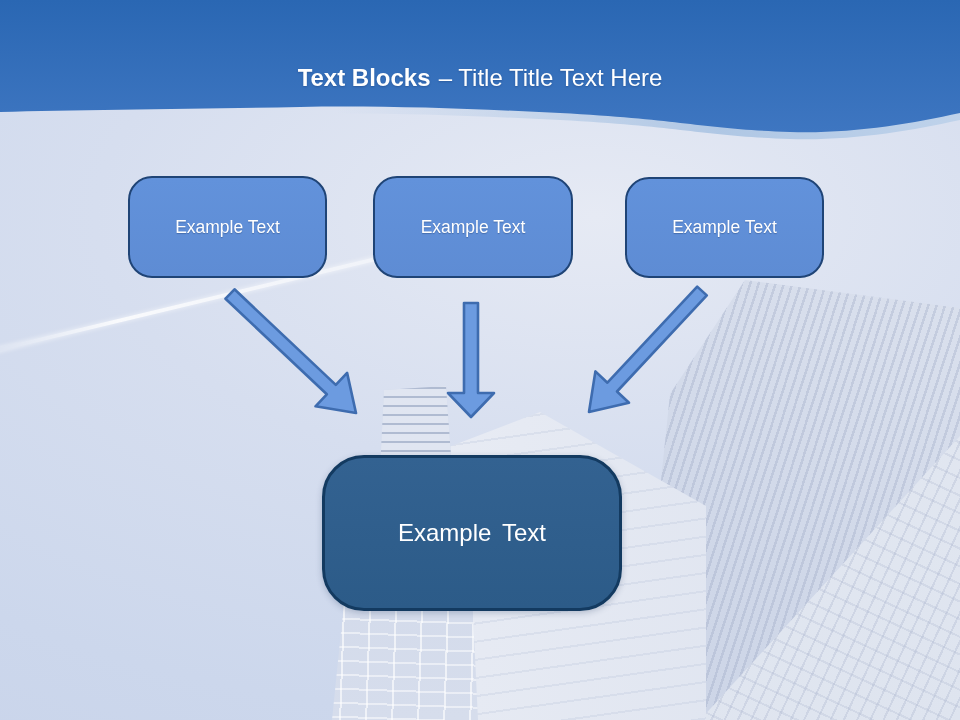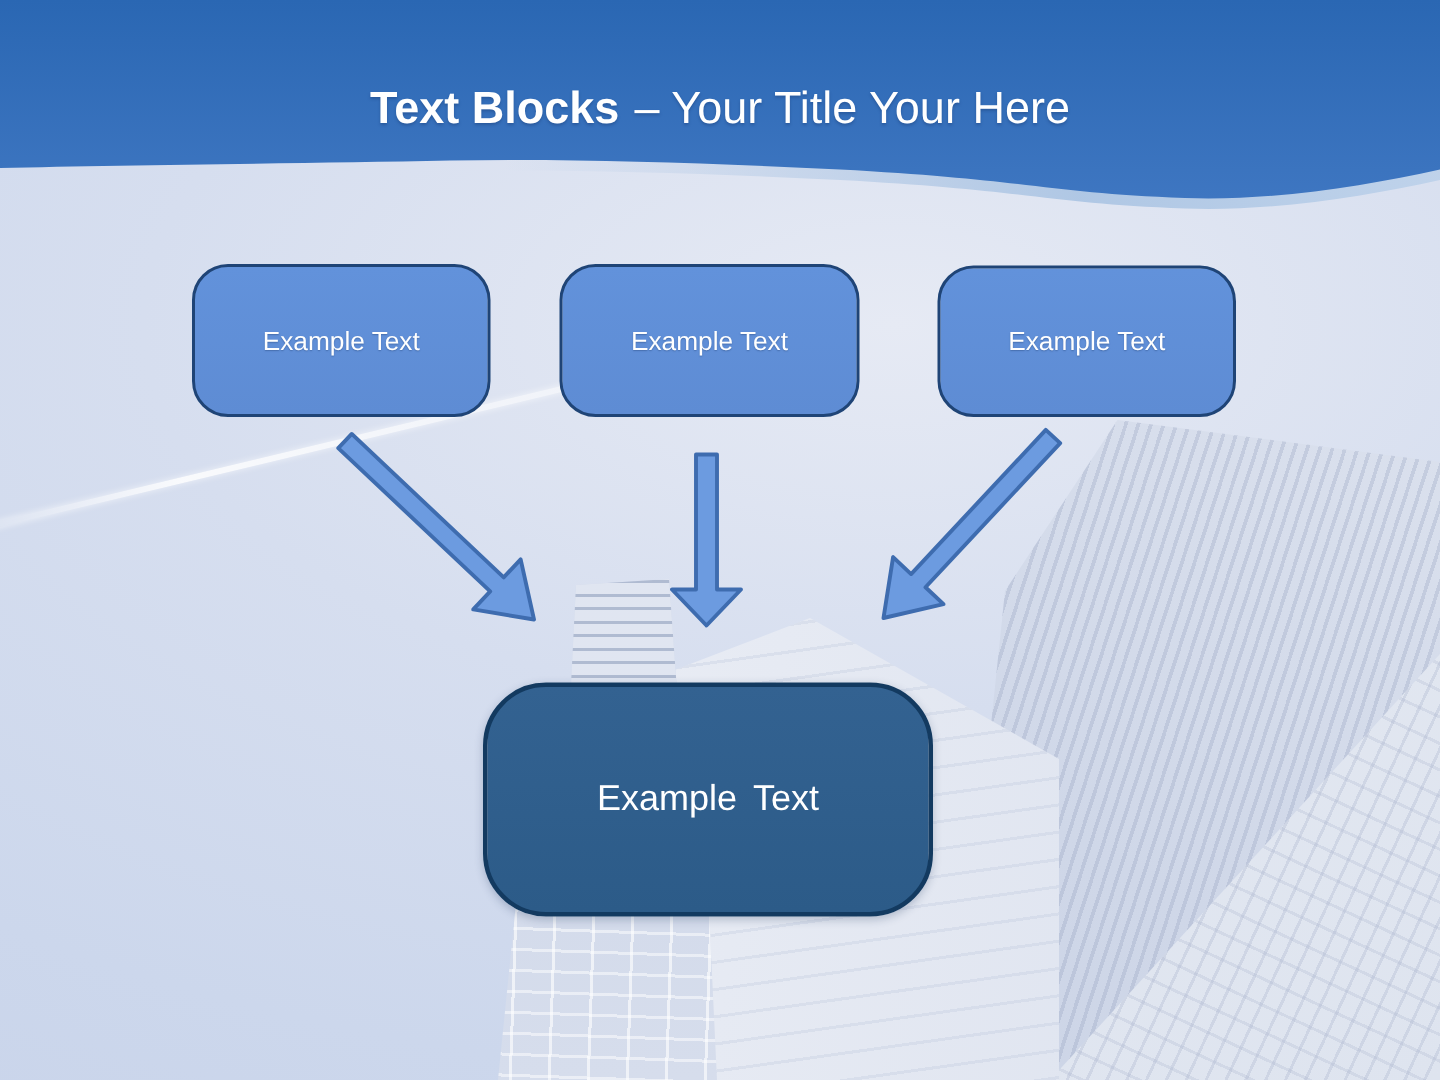--- a/index.html
+++ b/index.html
@@ -49,22 +49,22 @@
     box-shadow:0 0 5px rgba(255,255,255,.65);
     transform:rotate(-13.5deg);transform-origin:left center;
   }
   
   .header{position:absolute;left:0;top:0;}
   .stop-top{stop-color:var(--header-top,#2A67B3);}
   .stop-bottom{stop-color:var(--header-bottom,#3E76C1);}
   
   .title{
     position:absolute;left:0;top:58px;width:100%;height:40px;
-    display:flex;justify-content:center;
-    color:var(--title-text,#FFFFFF);font-size:30px;line-height:1;
+    display:flex;align-items:center;justify-content:center;
+    color:var(--title-text,#FFFFFF);font-size:24px;line-height:1;
     text-shadow:0 1px 2px rgba(20,50,100,.35);white-space:nowrap;
   }
   .t-bold{font-weight:700;}
   .t-reg{font-weight:400;margin-left:.34em;}
   
   .tbox{
     position:absolute;width:199px;height:102px;box-sizing:border-box;
     background:linear-gradient(180deg, var(--box-fill,#6292DB) 0%, #5E8CD4 100%);
     border:2.5px solid var(--box-border,#1F4476);
     border-radius:24px;
@@ -117,21 +117,21 @@
         <stop offset="0.75" stop-color="#A7C2E2" stop-opacity="0.85"></stop>
         <stop offset="1" stop-color="#BCD1EA" stop-opacity="0.9"></stop>
       </linearGradient>
     </defs>
     <path fill="url(#hl)" d="M0,0 H960 V120 C910,131 850,141 790,139 C700,136 690,127 560,120 C470,115.5 380,112.5 300,114 C200,116 80,117 0,119 Z"></path>
     <path fill="url(#hdr)" d="M0,0 H960 V113 C910,124 850,134 790,132 C700,129 690,120 560,113 C470,108.5 380,105.5 300,107 C200,109 80,110 0,112 Z"></path>
   </svg>
 
   <div class="title">
     <span class="t-bold">Text Blocks</span>
-    <span class="t-reg">– Your Title Your Here</span>
+    <span class="t-reg">– Title Title Text Here</span>
   </div>
 
   <div class="tbox tbox-1">
     <span>Example Text</span>
   </div>
   <div class="tbox tbox-2">
     <span>Example Text</span>
   </div>
   <div class="tbox tbox-3">
     <span>Example Text</span>

